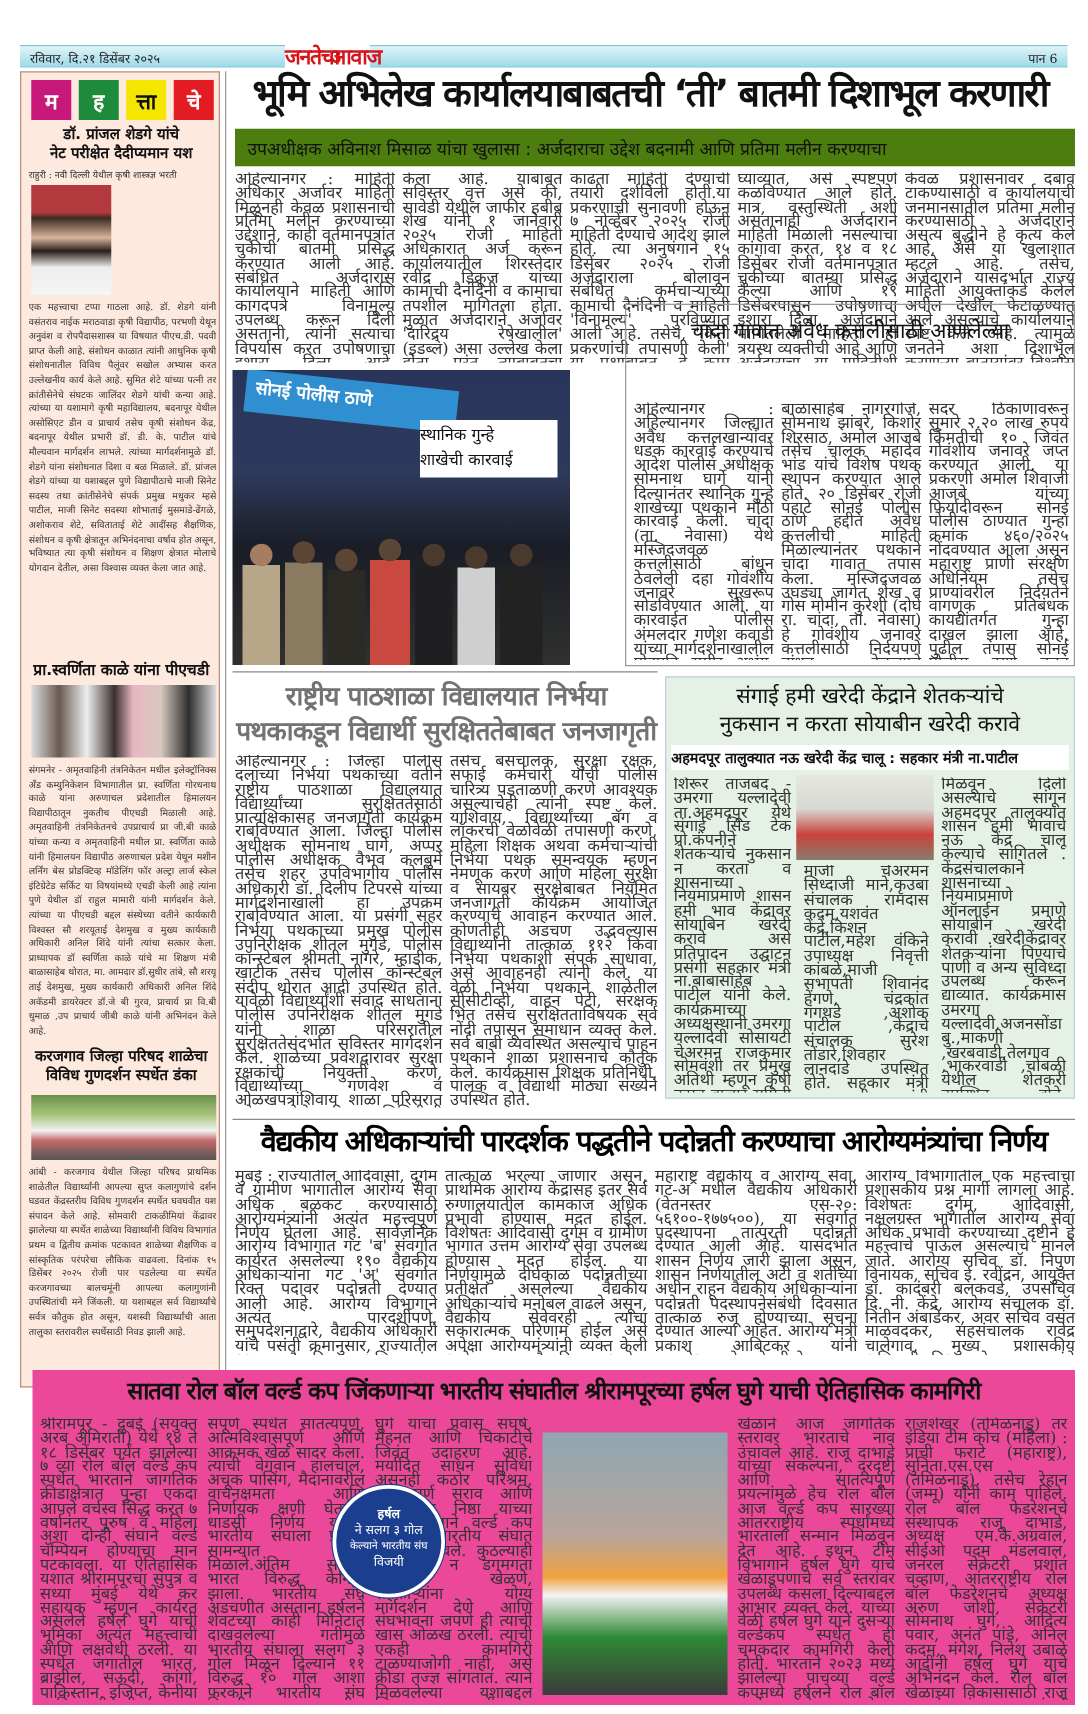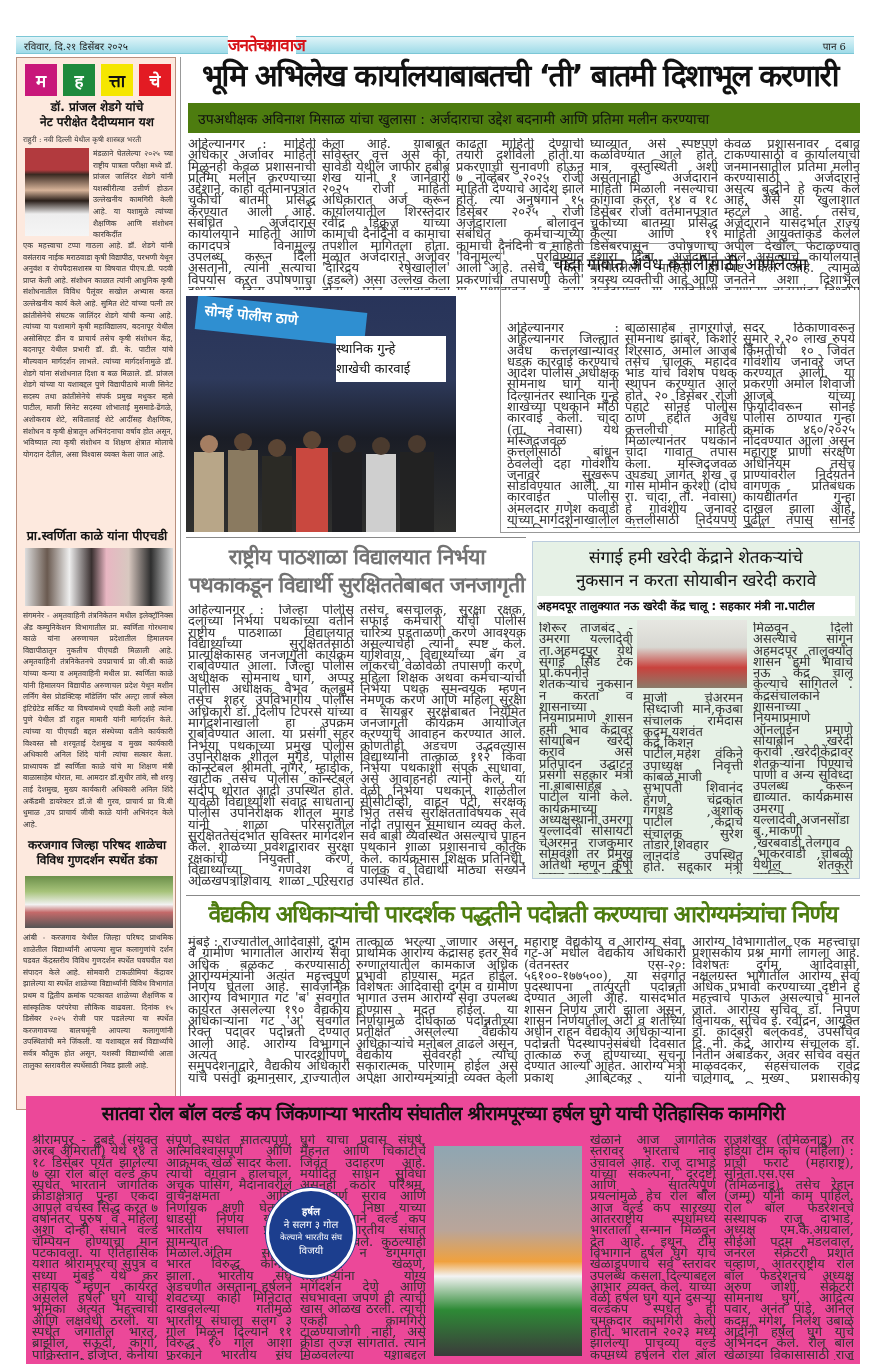--- a/index.html
+++ b/index.html
@@ -28,21 +28,21 @@
 .police-cap{position:absolute;left:150px;top:40px;width:110px;height:46px;background:#fff;font:13px "DejaVu Sans",sans-serif;color:#111;text-align:left;line-height:20px;padding-top:3px}
 .people{position:absolute;bottom:0;left:0;width:100%;height:110px}
 .cow-box{left:500px;top:243px;width:360px;height:290px;border:1px solid #999}
 .cow-h1{position:absolute;left:0;top:8px;width:100%;text-align:center;font:17px "DejaVu Sans",sans-serif;color:#111}
 .cow-h2{position:absolute;left:0;top:32px;width:100%;text-align:center;font:bold 30px "DejaVu Sans",sans-serif;color:#111;letter-spacing:-0.5px}
 .sec-h2{left:186px;top:543px;width:342px;text-align:center;font:bold 21px "DejaVu Sans",sans-serif;color:#737373;line-height:28px;letter-spacing:-0.5px}
 .soy{left:532px;top:541px;width:328px;height:338px;background:#e6f1e6;border:1px solid #bcd}
 .soy-h{position:absolute;left:0;top:4px;width:100%;text-align:center;font:17px "DejaVu Sans",sans-serif;color:#111;line-height:23px}
 .soy-sub{position:absolute;left:4px;top:54px;width:318px;height:20px;background:#ffffff;font:bold 11.5px "DejaVu Sans",sans-serif;color:#111;line-height:20px}
 .soy-photo{position:absolute;left:104px;top:78px;width:110px;height:68px;background:linear-gradient(180deg,#e7e7e2 0%,#d8d8d2 40%,#c9423d 70%,#8a7b6a 100%)}
-.med-h{left:186px;top:898px;width:674px;text-align:center;font:bold 23px "DejaVu Sans",sans-serif;color:#4d7c0f;letter-spacing:-1px;line-height:32px}
+.med-h{left:186px;top:898px;width:674px;text-align:center;font:bold 23px "DejaVu Sans",sans-serif;color:#000000;letter-spacing:-1px;line-height:32px}
 .sport{left:26px;top:1096px;width:834px;height:268px;background:#ec4899}
 .sport-h{position:absolute;left:0;top:2px;width:100%;text-align:center;font:bold 19px "DejaVu Sans",sans-serif;color:#111;letter-spacing:-0.8px;line-height:30px}
 .badge{position:absolute;left:266px;top:1188px;width:90px;height:90px;border-radius:50%;background:#1c3e8e;border:3px solid #fff;color:#fff;font:10px "DejaVu Sans",sans-serif;text-align:center;line-height:13px;padding-top:14px;box-shadow:0 0 0 1px #1c3e8e}
 .sport-photo{position:absolute;left:408px;top:50px;width:148px;height:210px;background:linear-gradient(180deg,#8fa6b2 0%,#b9a59a 40%,#f0a13e 55%,#f3f3f3 62%,#2e8a36 78%,#3b3b3b 100%)}
 </style>
 </head>
 <body>
 
 <div class="abs mast">
   <span class="date">रविवार, दि.२१ डिसेंबर २०२५</span>
@@ -59,21 +59,20 @@
     <div class="mh" style="background:#1e8a3c">ह</div>
     <div class="mh y" style="background:#f5e600">त्ता</div>
     <div class="mh" style="background:#e31b23">चे</div>
   </div>
   <div class="ltitle" style="top:42px">
     <div>डॉ. प्रांजल शेडगे यांचे</div>
     <div>नेट परीक्षेत दैदीप्यमान यश</div>
   </div>
   <div class="ltext" style="top:76px;font-size:7.3px">राहुरी : नवी दिल्ली येथील कृषी शास्त्रज्ञ भरती</div>
   <div class="photo" style="left:8px;top:90px;width:64px;height:88px;background:linear-gradient(180deg,#b23a3e 0%,#b23a3e 25%,#3a2a22 30%,#d8b49a 48%,#2a1f1a 60%,#eeeeee 75%,#f5f5f5 100%)"></div>
-  <div class="ltext" style="left:76px;top:90px;width:80px;height:92px;overflow:hidden">मंडळाने घेतलेल्या २०२५ च्या राष्ट्रीय पात्रता परीक्षा मध्ये डॉ. प्रांजल जालिंदर शेडगे यांनी यशस्वीरीत्या उत्तीर्ण होऊन उल्लेखनीय कामगिरी केली आहे. या यशामुळे त्यांच्या शैक्षणिक आणि संशोधन कारकिर्दीत</div>
   <div class="ltext" style="top:182px;height:290px;overflow:hidden">एक महत्त्वाचा टप्पा गाठला आहे. डॉ. शेडगे यांनी वसंतराव नाईक मराठवाडा कृषी विद्यापीठ, परभणी येथून अनुवंश व रोपपैदासशास्त्र या विषयात पीएच.डी. पदवी प्राप्त केली आहे. संशोधन काळात त्यांनी आधुनिक कृषी संशोधनातील विविध पैलूंवर सखोल अभ्यास करत उल्लेखनीय कार्य केले आहे. सुमित शेटे यांच्या पत्नी तर क्रांतीसेनेचे संघटक जालिंदर शेडगे यांची कन्या आहे. त्यांच्या या यशामागे कृषी महाविद्यालय, बदनापूर येथील असोसिएट डीन व प्राचार्य तसेच कृषी संशोधन केंद्र, बदनापूर येथील प्रभारी डॉ. डी. के. पाटील यांचे मौल्यवान मार्गदर्शन लाभले. त्यांच्या मार्गदर्शनामुळे डॉ. शेडगे यांना संशोधनात दिशा व बळ मिळाले. डॉ. प्रांजल शेडगे यांच्या या यशाबद्दल पुणे विद्यापीठाचे माजी सिनेट सदस्य तथा क्रांतीसेनेचे संपर्क प्रमुख मधुकर म्हसे पाटील, माजी सिनेट सदस्या शोभाताई मुसमाडे-ढेंगळे, अशोकराव शेटे, सविताताई शेटे आदींसह शैक्षणिक, संशोधन व कृषी क्षेत्रातून अभिनंदनाचा वर्षाव होत असून, भविष्यात त्या कृषी संशोधन व शिक्षण क्षेत्रात मोलाचे योगदान देतील, असा विश्वास व्यक्त केला जात आहे.</div>
   <div class="ltitle" style="top:470px;font-size:12.5px">प्रा.स्वर्णिता काळे यांना पीएचडी</div>
   <div class="photo" style="left:8px;top:490px;width:148px;height:58px;background:linear-gradient(90deg,#ddd 0%,#6a5a50 15%,#eee 30%,#3a3030 45%,#e8b6c2 55%,#d8c8c0 70%,#2e2e2e 85%,#ddd 100%)"></div>
   <div class="ltext" style="top:552px;height:226px;overflow:hidden">संगमनेर - अमृतवाहिनी तंत्रनिकेतन मधील इलेक्ट्रॉनिक्स अँड कम्युनिकेशन विभागातील प्रा. स्वर्णिता गोरधनाथ काळे यांना अरुणाचल प्रदेशातील हिमालयन विद्यापीठातून नुकतीच पीएचडी मिळाली आहे. अमृतवाहिनी तंत्रनिकेतनचे उपप्राचार्य प्रा जी.बी काळे यांच्या कन्या व अमृतवाहिनी मधील प्रा. स्वर्णिता काळे यांनी हिमालयन विद्यापीठ अरुणाचल प्रदेश येथून मशीन लर्निंग बेस प्रोडक्टिव्ह मॉडेलिंग फॉर अल्ट्रा लार्ज स्केल इंटिग्रेटेड सर्किट या विषयांमध्ये एचडी केली आहे त्यांना पुणे येथील डॉ राहुल मामारी यांनी मार्गदर्शन केले. त्यांच्या या पीएचडी बद्दल संस्थेच्या वतीने कार्यकारी विश्वस्त सौ शरयूताई देशमुख व मुख्य कार्यकारी अधिकारी अनिल शिंदे यांनी त्यांचा सत्कार केला. प्राध्यापक डॉ स्वर्णिता काळे यांचे मा शिक्षण मंत्री बाळासाहेब थोरात, मा. आमदार डॉ.सुधीर तांबे, सौ शरयू ताई देशमुख, मुख्य कार्यकारी अधिकारी अनिल शिंदे अकॅडमी डायरेक्टर डॉ.जे बी गुरव, प्राचार्य प्रा वि.बी धुमाळ ,उप प्राचार्य जीबी काळे यांनी अभिनंदन केले आहे.</div>
   <div class="ltitle" style="top:780px">
     <div>करजगाव जिल्हा परिषद शाळेचा</div>
     <div>विविध गुणदर्शन स्पर्धेत डंका</div>
   </div>
   <div class="photo" style="left:8px;top:818px;width:148px;height:52px;background:linear-gradient(180deg,#6b8f4a 0%,#a7c37a 30%,#f2f2f2 55%,#c46a6a 70%,#555 100%)"></div>
   <div class="ltext" style="top:874px;height:178px;overflow:hidden">आंबी - करजगाव येथील जिल्हा परिषद प्राथमिक शाळेतील विद्यार्थ्यांनी आपल्या सुप्त कलागुणांचे दर्शन घडवत केंद्रस्तरीय विविध गुणदर्शन स्पर्धेत घवघवीत यश संपादन केले आहे. सोमवारी टाकळीमियां केंद्रावर झालेल्या या स्पर्धेत शाळेच्या विद्यार्थ्यांनी विविध विभागांत प्रथम व द्वितीय क्रमांक पटकावत शाळेच्या शैक्षणिक व सांस्कृतिक परंपरेचा लौकिक वाढवला. दिनांक १५ डिसेंबर २०२५ रोजी पार पडलेल्या या स्पर्धेत करजगावच्या बालचमूंनी आपल्या कलागुणांनी उपस्थितांची मने जिंकली. या यशाबद्दल सर्व विद्यार्थ्यांचे सर्वत्र कौतुक होत असून, यशस्वी विद्यार्थ्यांची आता तालुका स्तरावरील स्पर्धेसाठी निवड झाली आहे.</div>

